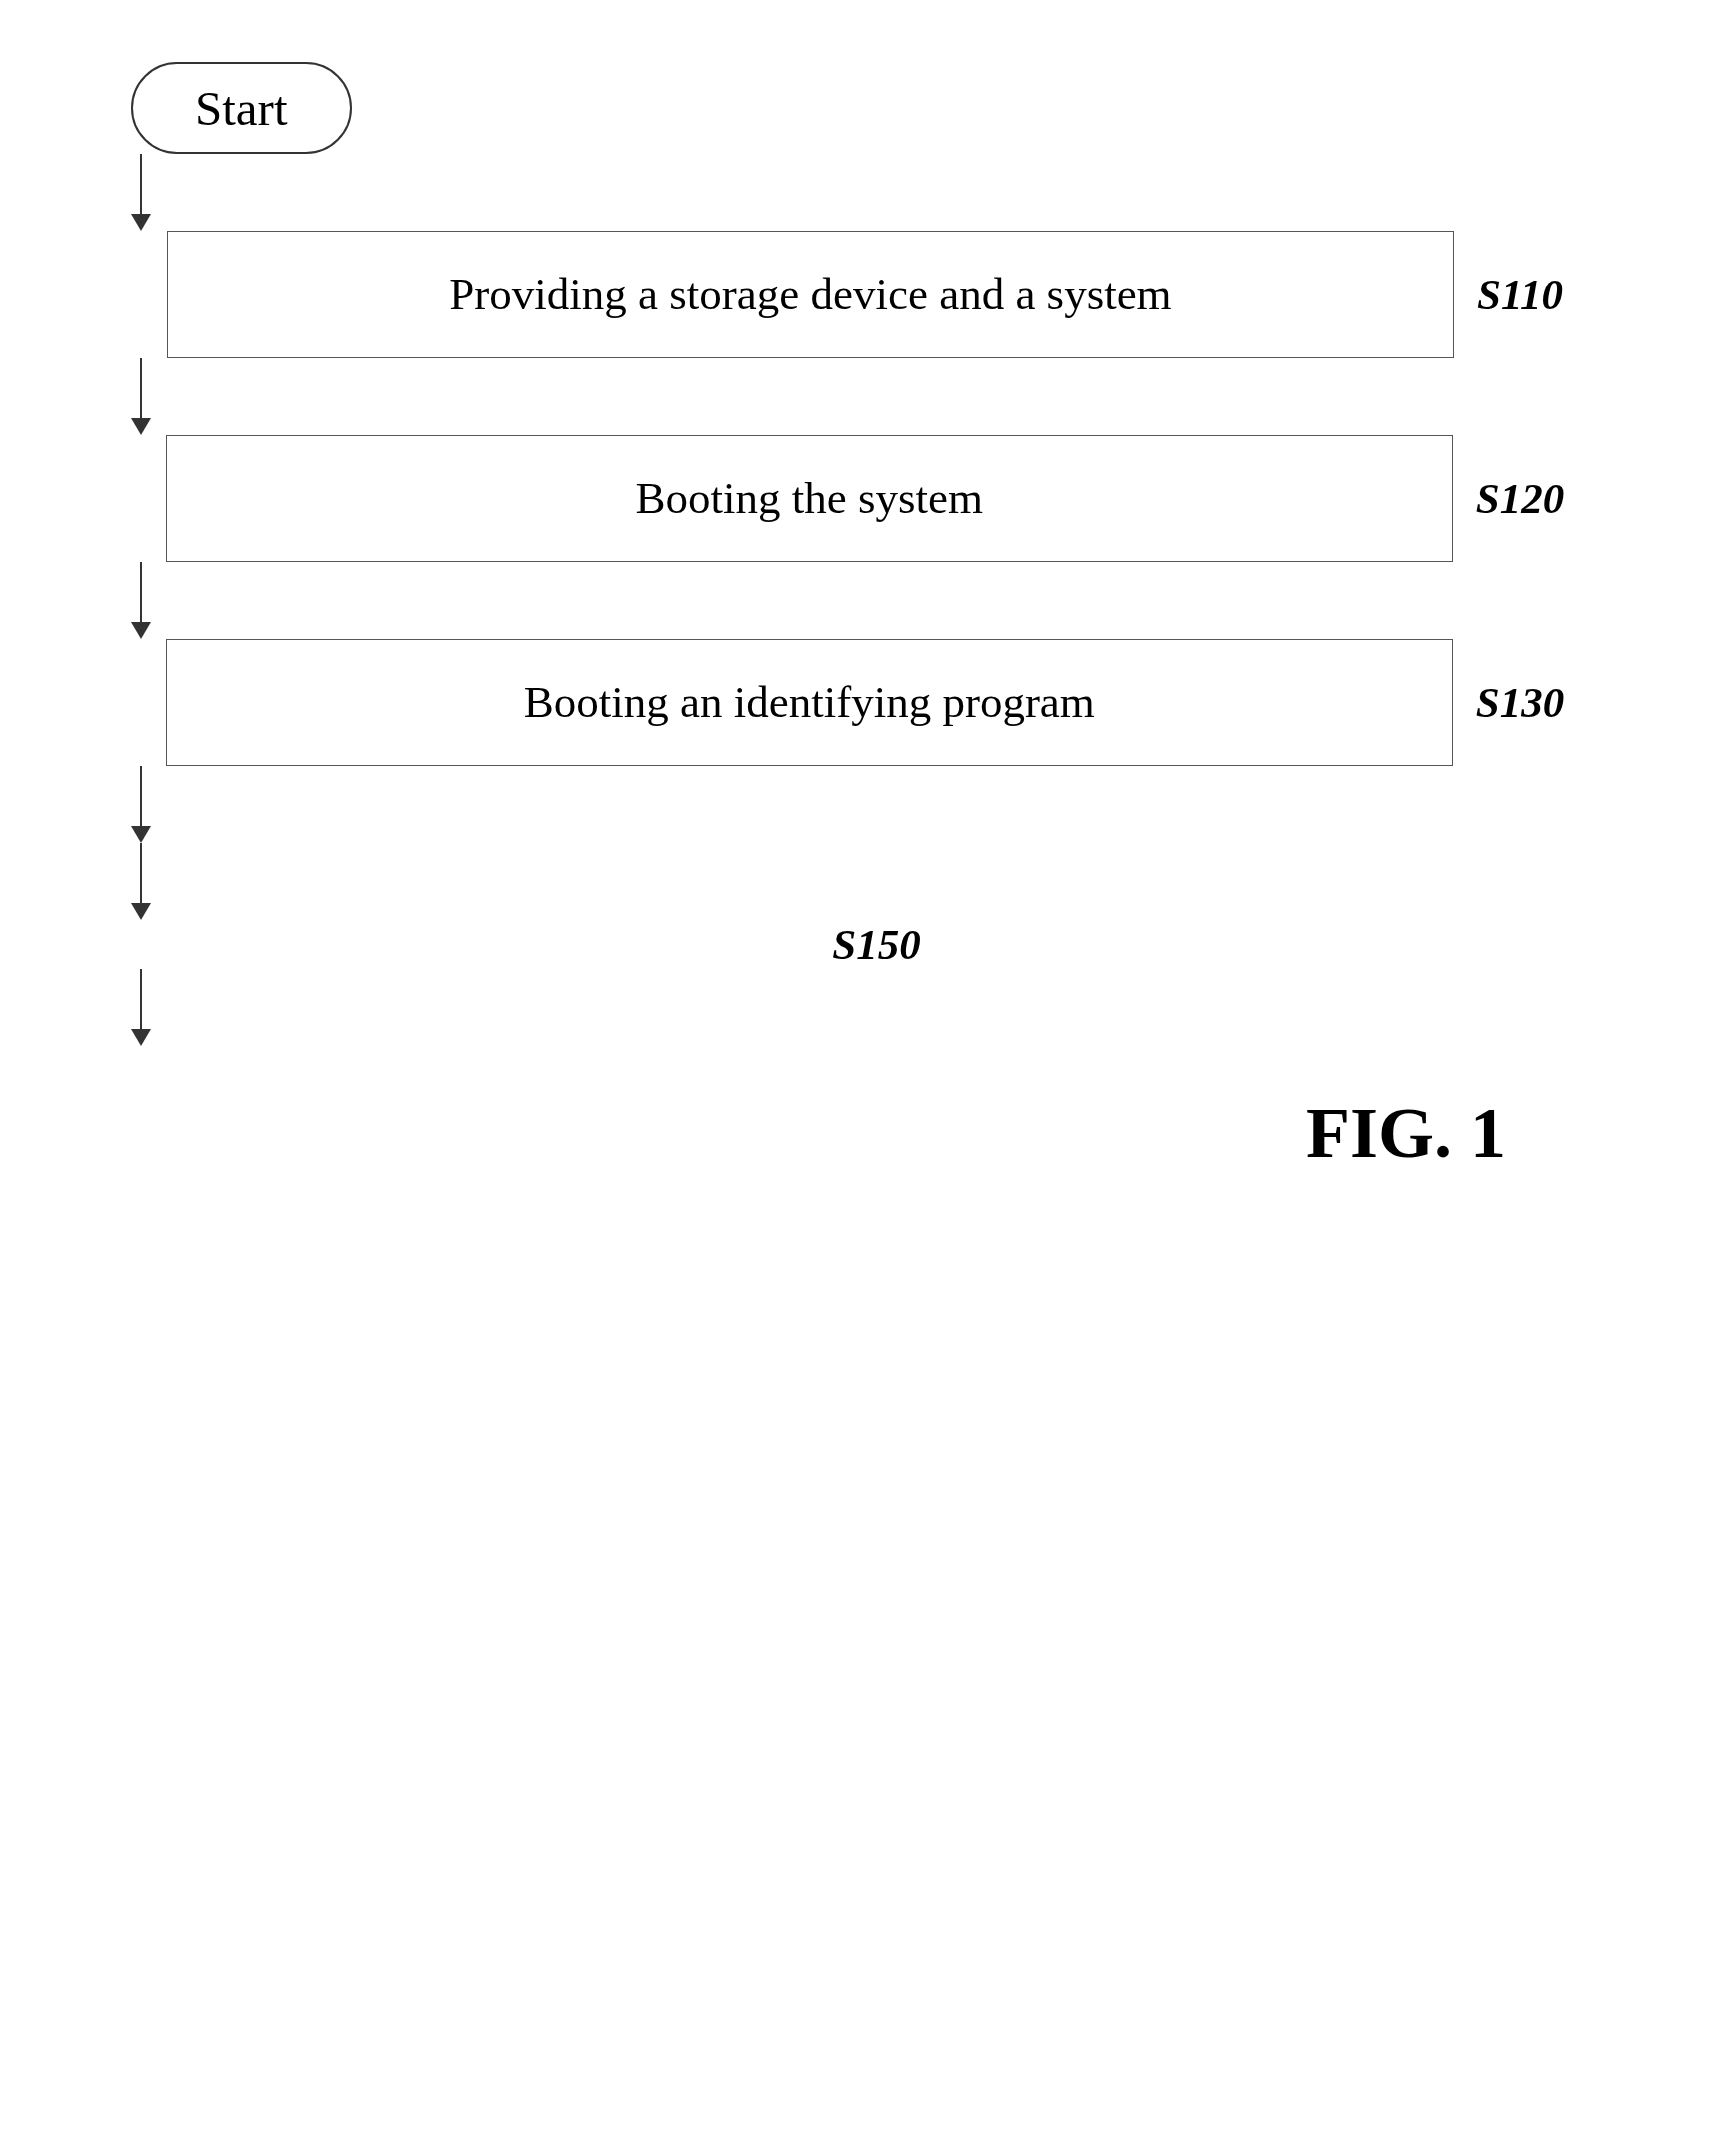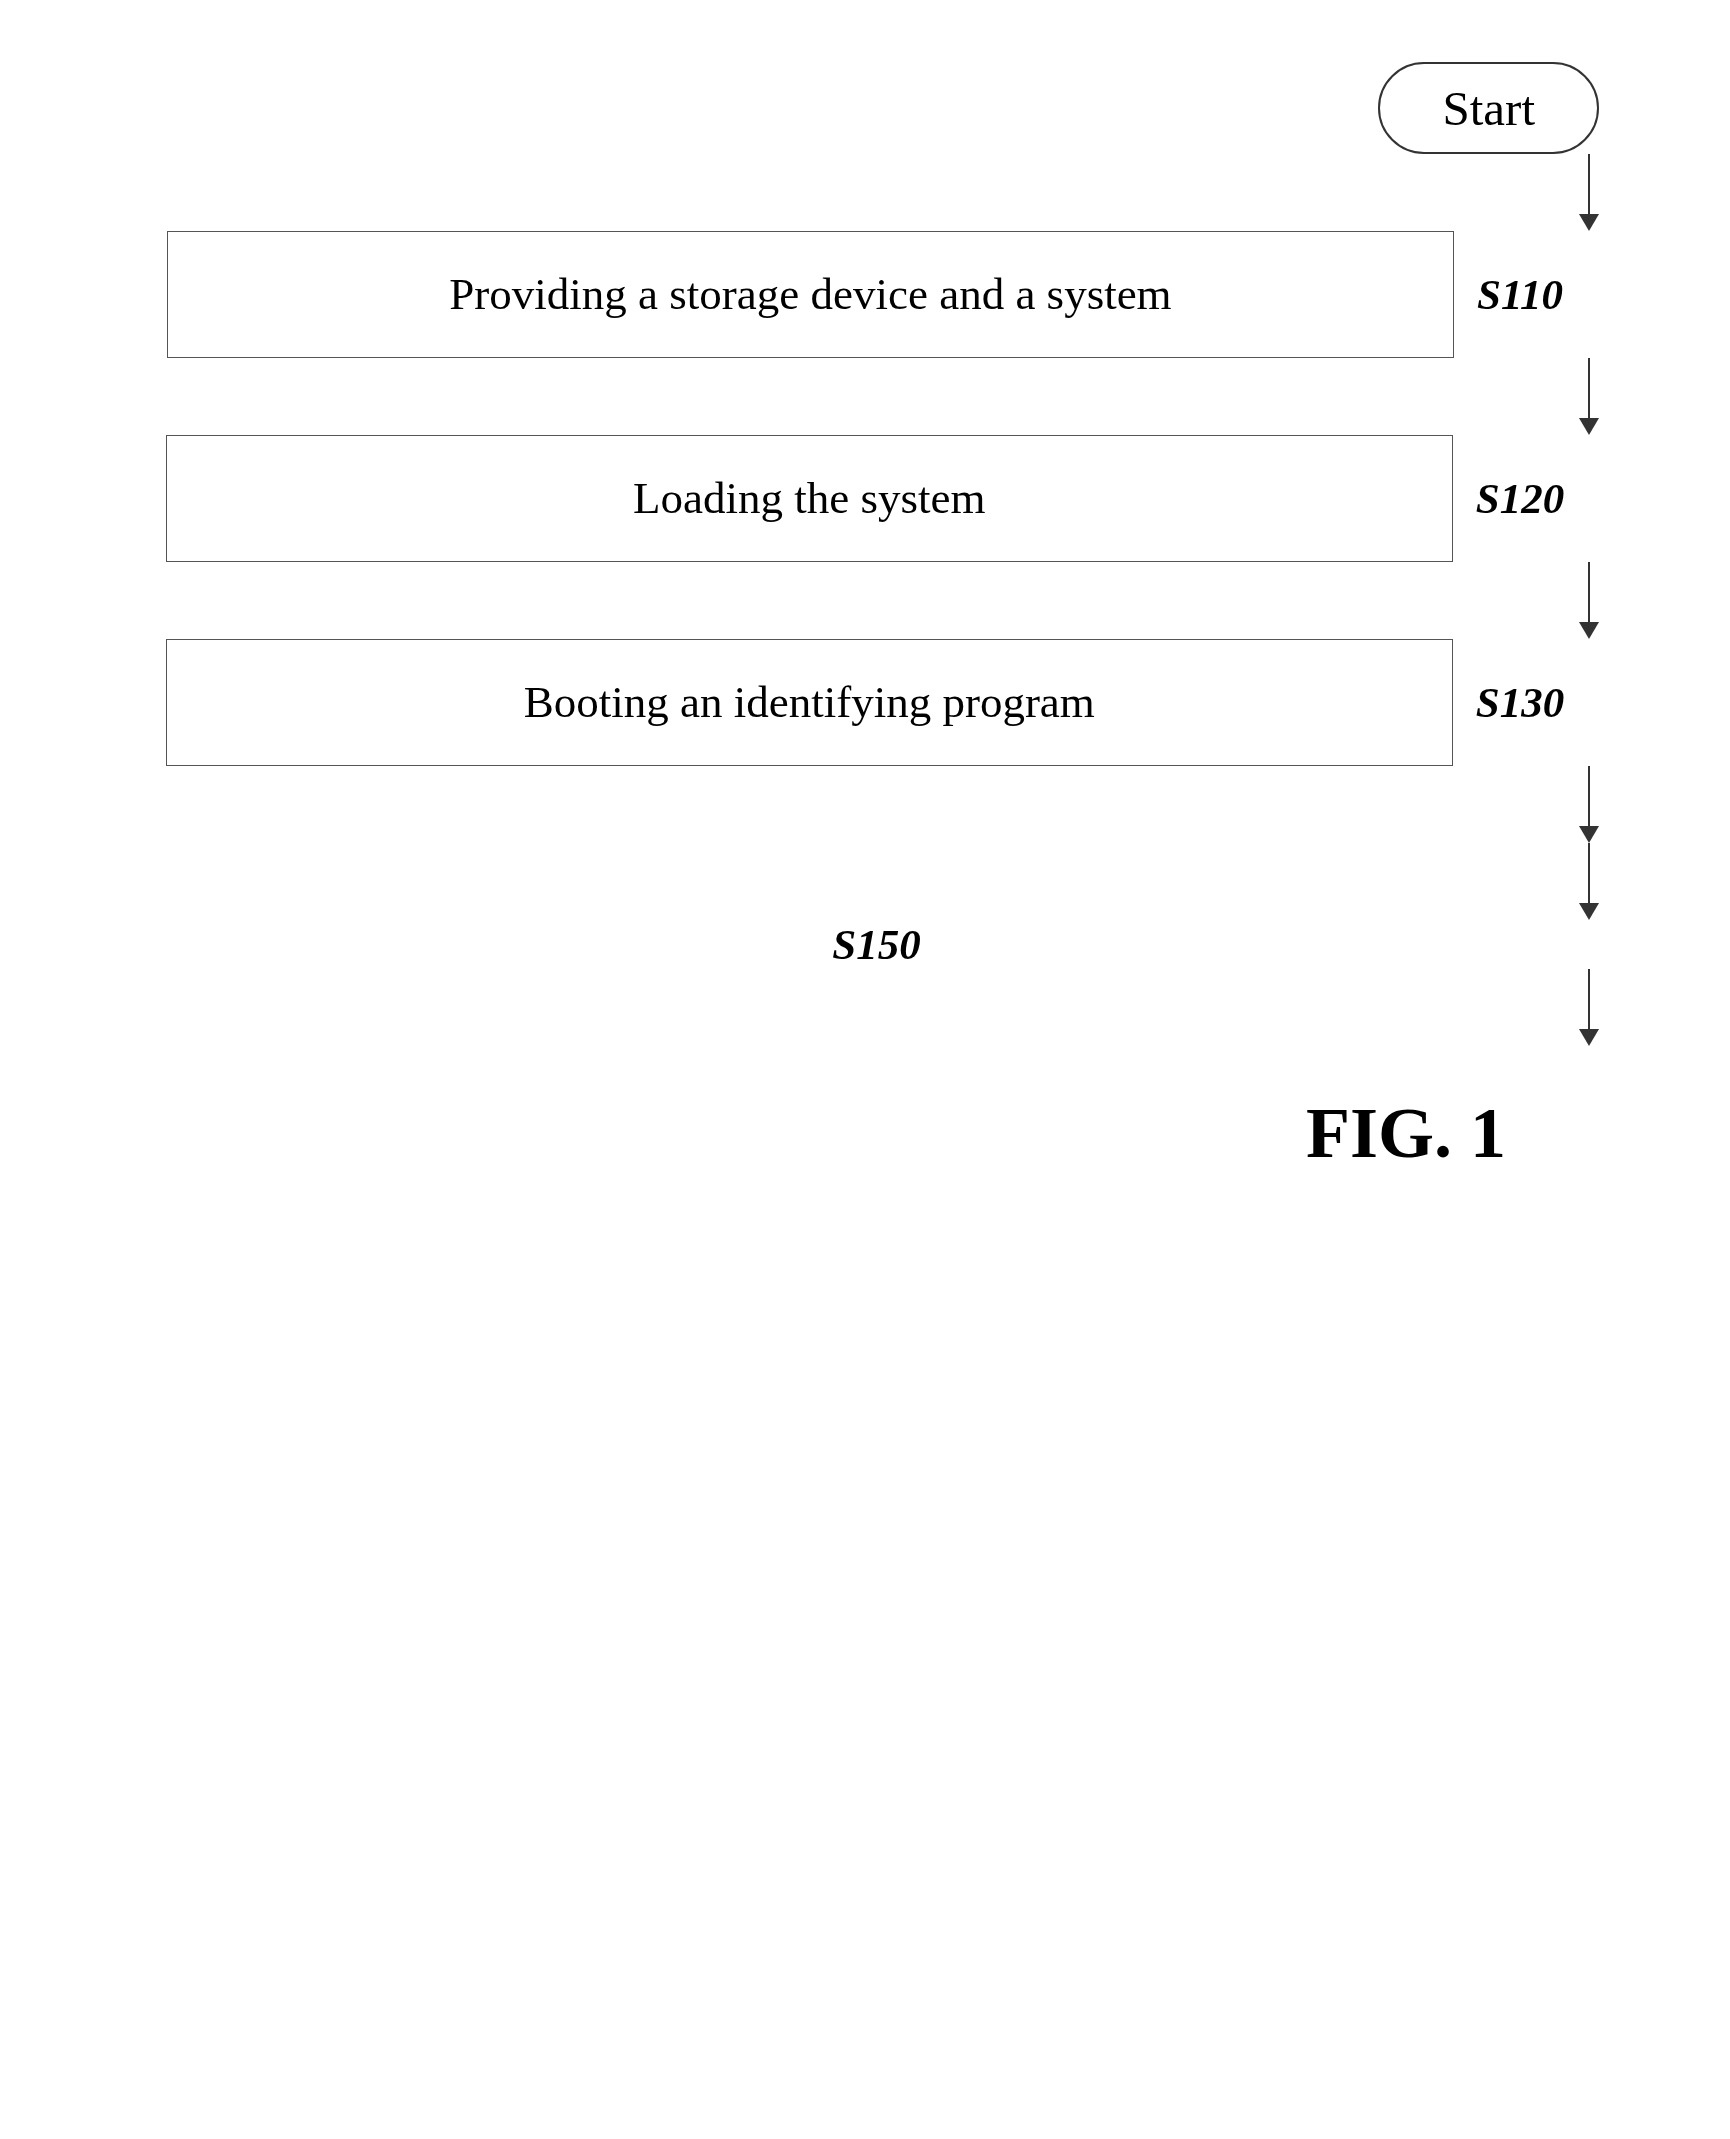--- a/index.html
+++ b/index.html
@@ -15,21 +15,21 @@
       height: 2140px;
       display: flex;
       justify-content: center;
       align-items: flex-start;
       padding: 62px 46px;
     }
 
     .diagram-container {
       display: flex;
       flex-direction: column;
-      align-items: flex-end;
+      align-items: flex-start;
       width: 100%;
       max-width: 1468px;
       position: relative;
     }
 
     
     .oval {
       border: 2.3px solid #333;
       border-radius: 46px;
       padding: 15.5px 62px;
@@ -113,21 +113,21 @@
     <div class="process-box">Providing a storage device and a system</div>
     <div class="step-label">S110</div>
   </div>
 
   <div class="arrow-down">
     <div class="line"></div>
     <div class="arrowhead"></div>
   </div>
 
   <div class="step-row">
-    <div class="process-box">Loading the system</div>
+    <div class="process-box">Booting the system</div>
     <div class="step-label">S120</div>
   </div>
 
   <div class="arrow-down">
     <div class="line"></div>
     <div class="arrowhead"></div>
   </div>
 
   <div class="step-row">
     <div class="process-box">Booting an identifying program</div>

